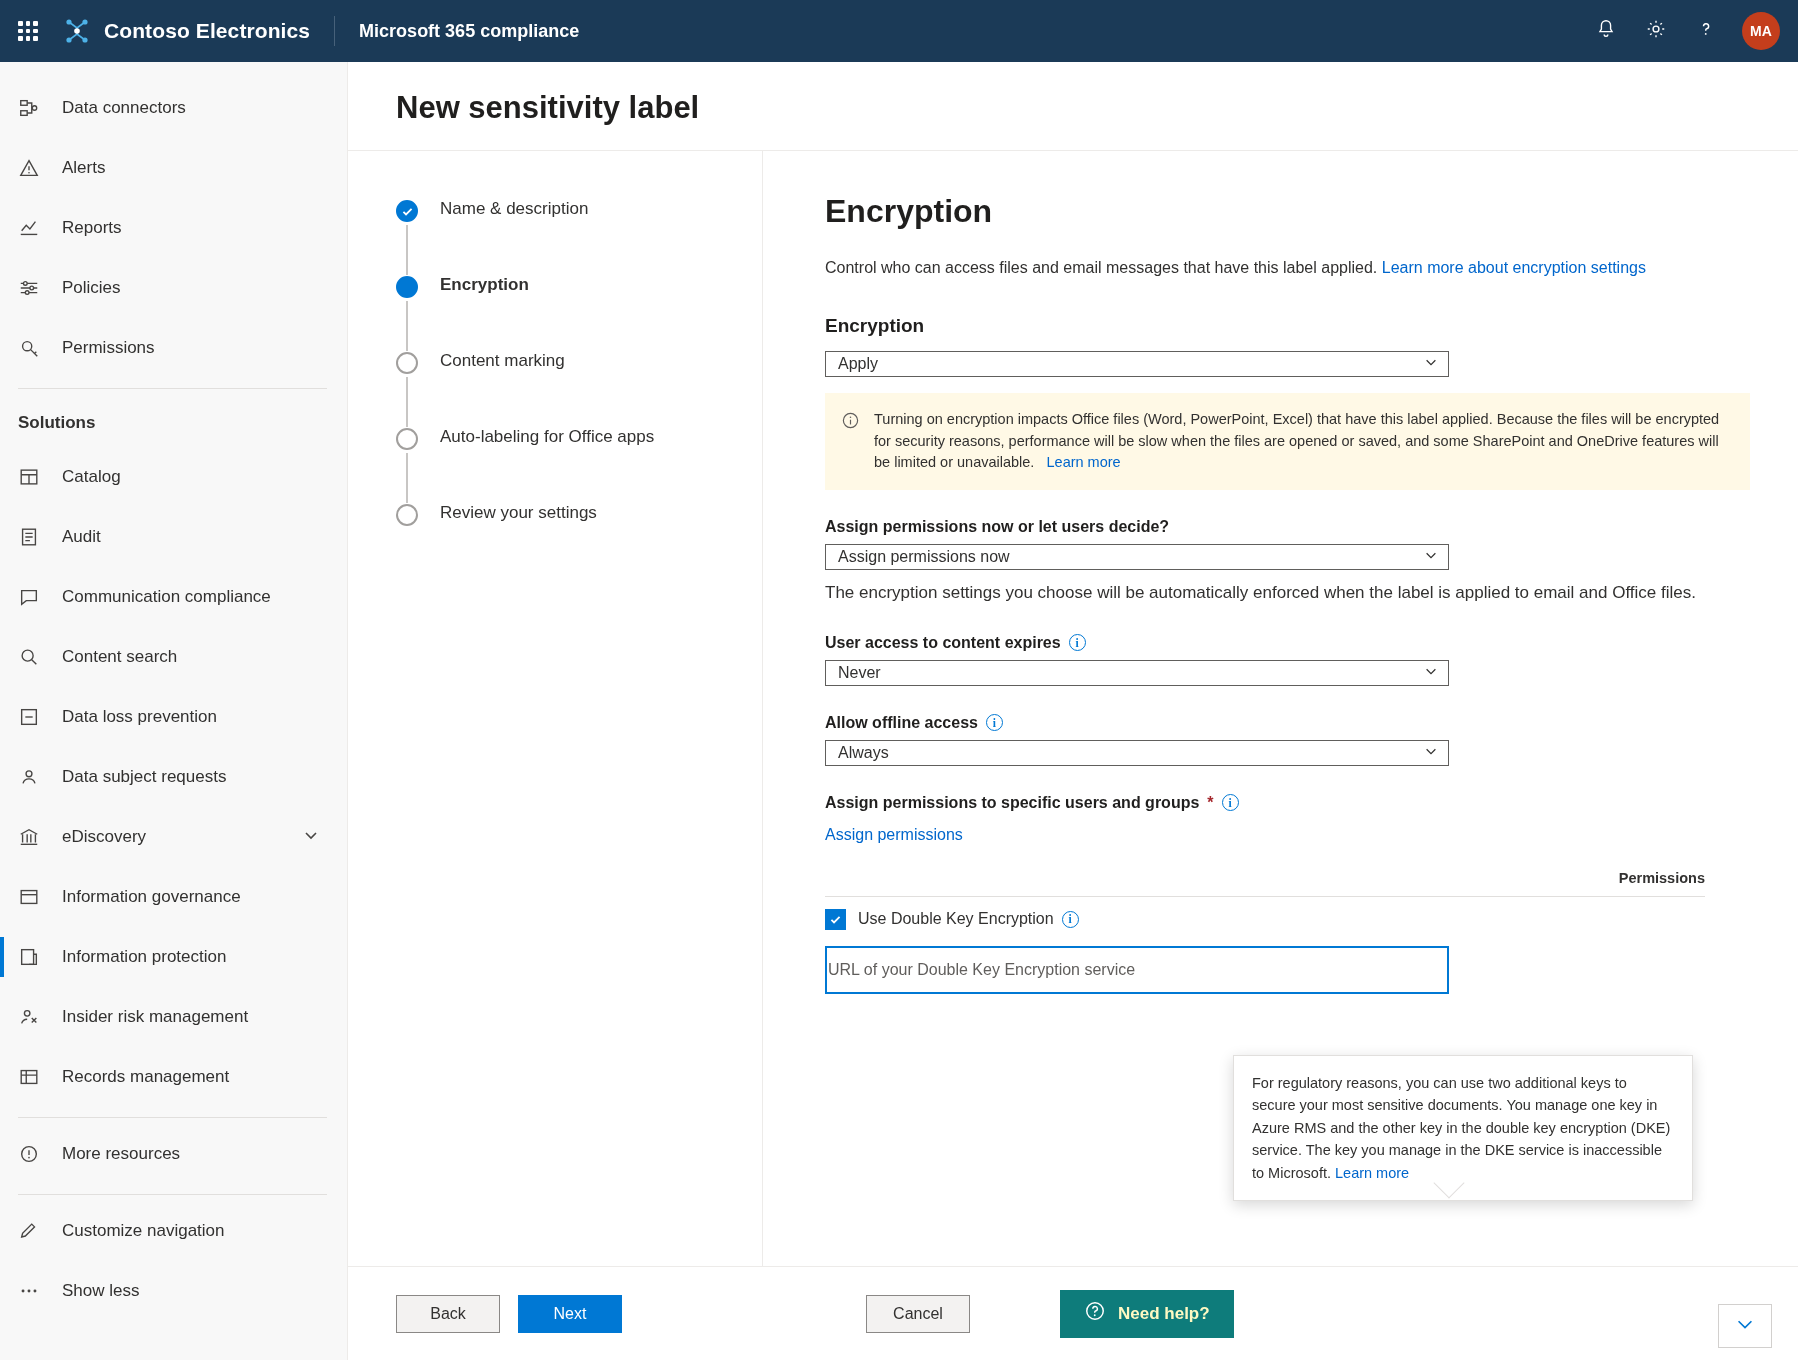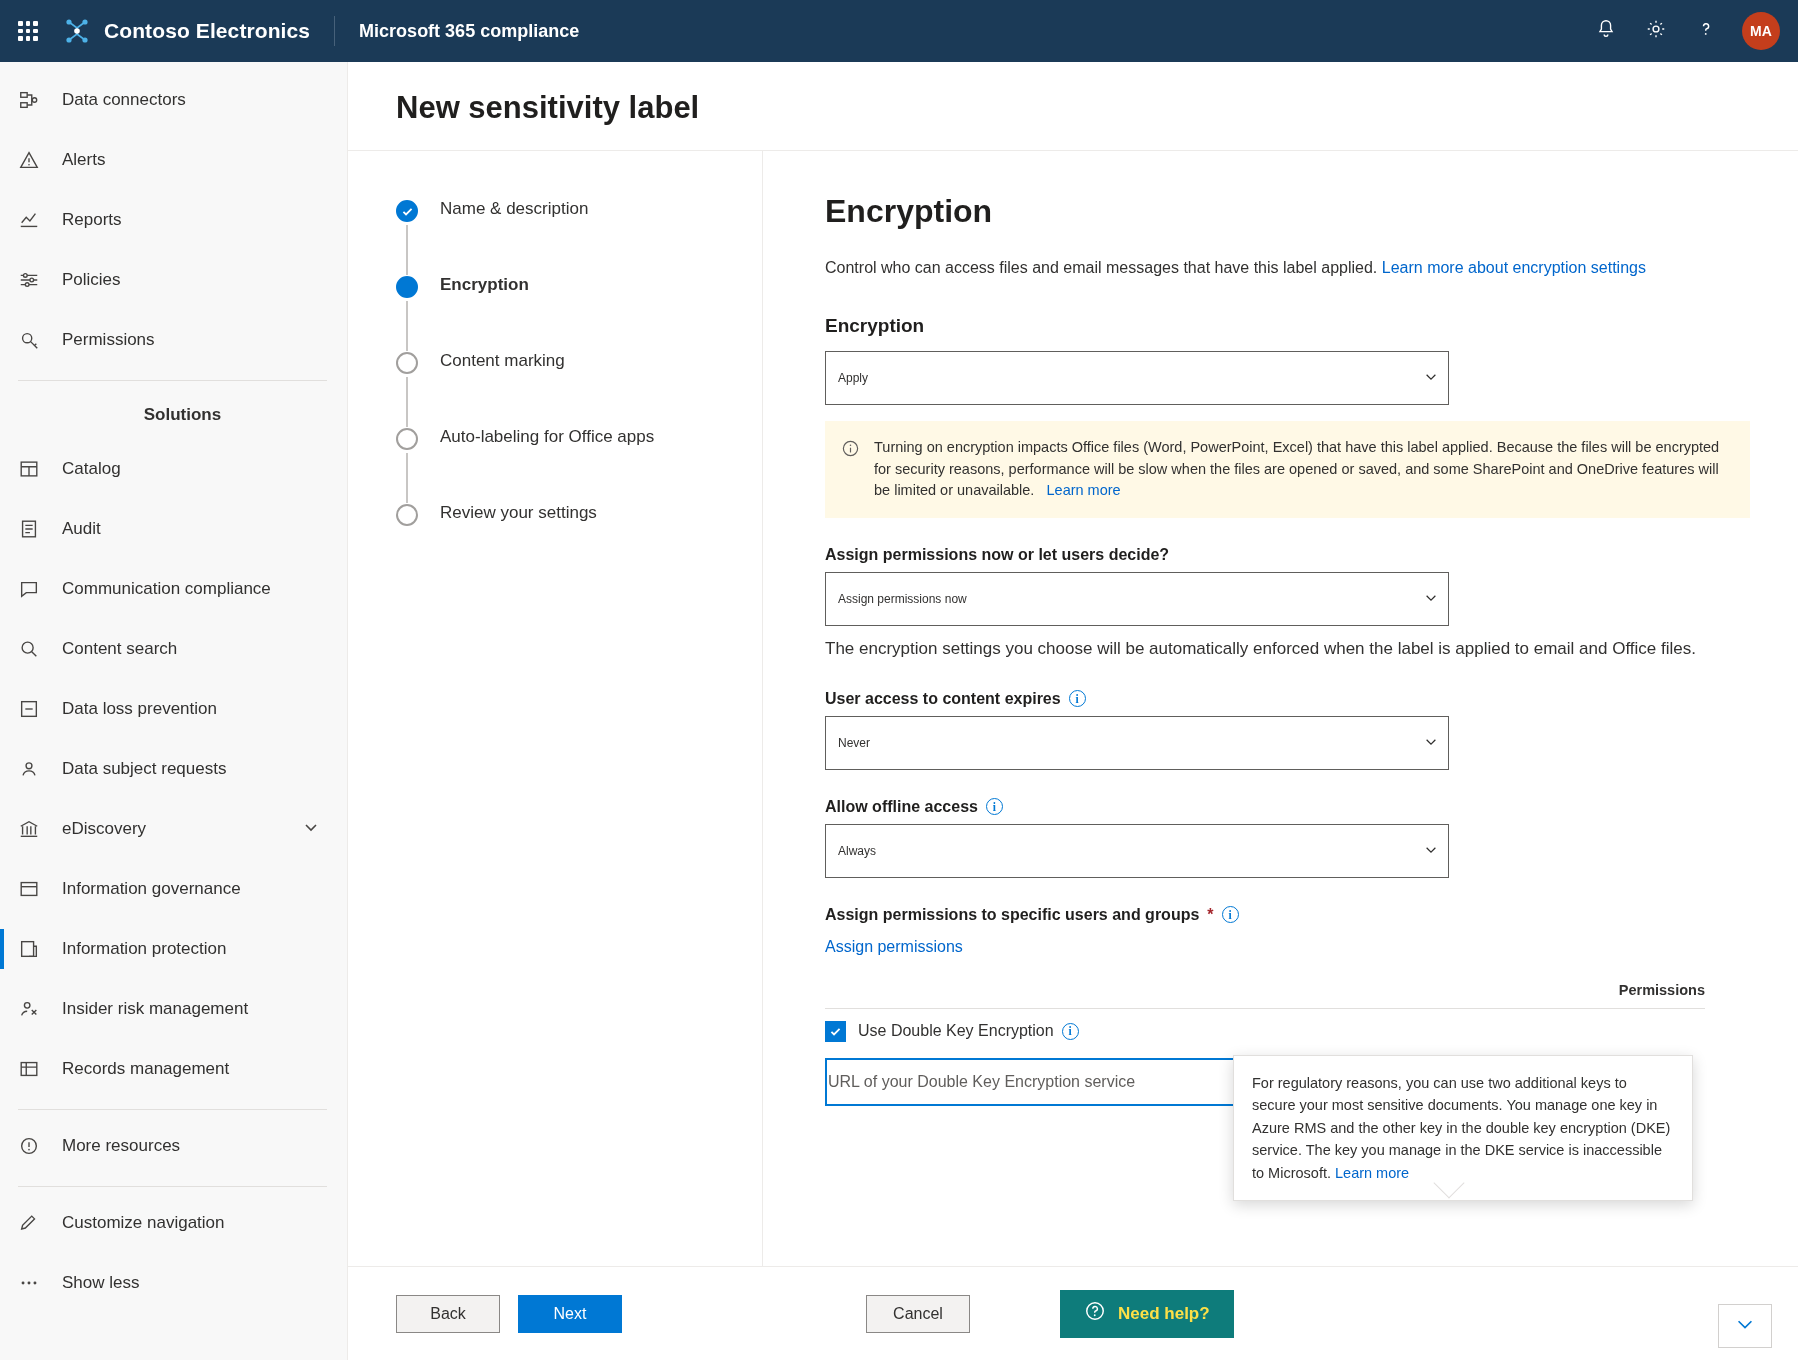--- a/index.html
+++ b/index.html
@@ -63,24 +63,23 @@
 
   
   .shell { display: flex; height: calc(1360px - 62px); }
 
   
   .sidebar {
     width: 348px;
     min-width: 348px;
     background: #f8f8f8;
     border-right: 1px solid #edebe9;
-    padding-top: 8px;
+    padding-top: 16px;
     overflow: hidden;
     position: relative;
-    text-align: center;
   }
   .nav-item {
     height: 60px;
     display: flex; align-items: center;
     padding-left: 18px;
     font-size: 17px;
     color: #323130;
     cursor: pointer;
     position: relative;
   }
@@ -141,26 +140,26 @@
   .panel h1 {
     font-size: 32px; font-weight: bold; margin: 0 0 26px 0; color: #201f1e;
   }
   .lede { font-size: 16px; line-height: 1.55; color: #323130; max-width: 860px; margin-bottom: 34px; }
   a.link { color: #0066cc; text-decoration: none; cursor: pointer; }
 
   .section-h { font-size: 19px; font-weight: bold; margin-bottom: 14px; color: #201f1e; }
 
   .select {
     position: relative;
-    height: 54px;
+    height: 26px;
     border: 1px solid #605e5c;
     background: #fff;
     display: flex; align-items: center;
     padding: 0 34px 0 12px;
-    font-size: 12px;
+    font-size: 16px;
     color: #323130;
     cursor: pointer;
   }
   .select .chev {
     position: absolute; right: 10px; top: 50%; transform: translateY(-50%);
     color: #323130;
   }
   .select.w-wide { width: 624px; }
   .select.w-mid  { width: 624px; }
 
@@ -264,21 +263,21 @@
     display: inline-flex; align-items: center; justify-content: center;
     font-size: 16px; cursor: pointer; padding: 0 18px;
   }
   .btn.secondary { background: #f3f2f1; border: 1px solid #8a8886; color: #323130; }
   .btn.primary { background: #0078d4; border: 1px solid #0078d4; color: #ffffff; }
   .btn.cancel { background: #f3f2f1; border: 1px solid #8a8886; color: #323130; margin-left: 226px; }
   .help-btn {
     margin-left: 72px;
     height: 48px;
     background: #0e7c7b;
-    color: #fde047;
+    color: #fef9c3;
     display: inline-flex; align-items: center; gap: 12px;
     padding: 0 24px;
     font-size: 17px; font-weight: bold;
     cursor: pointer;
   }
   .collapse-btn {
     position: absolute; right: 26px; bottom: 12px;
     width: 54px; height: 44px;
     border: 1px solid #d2d0ce;
     background: #ffffff;

